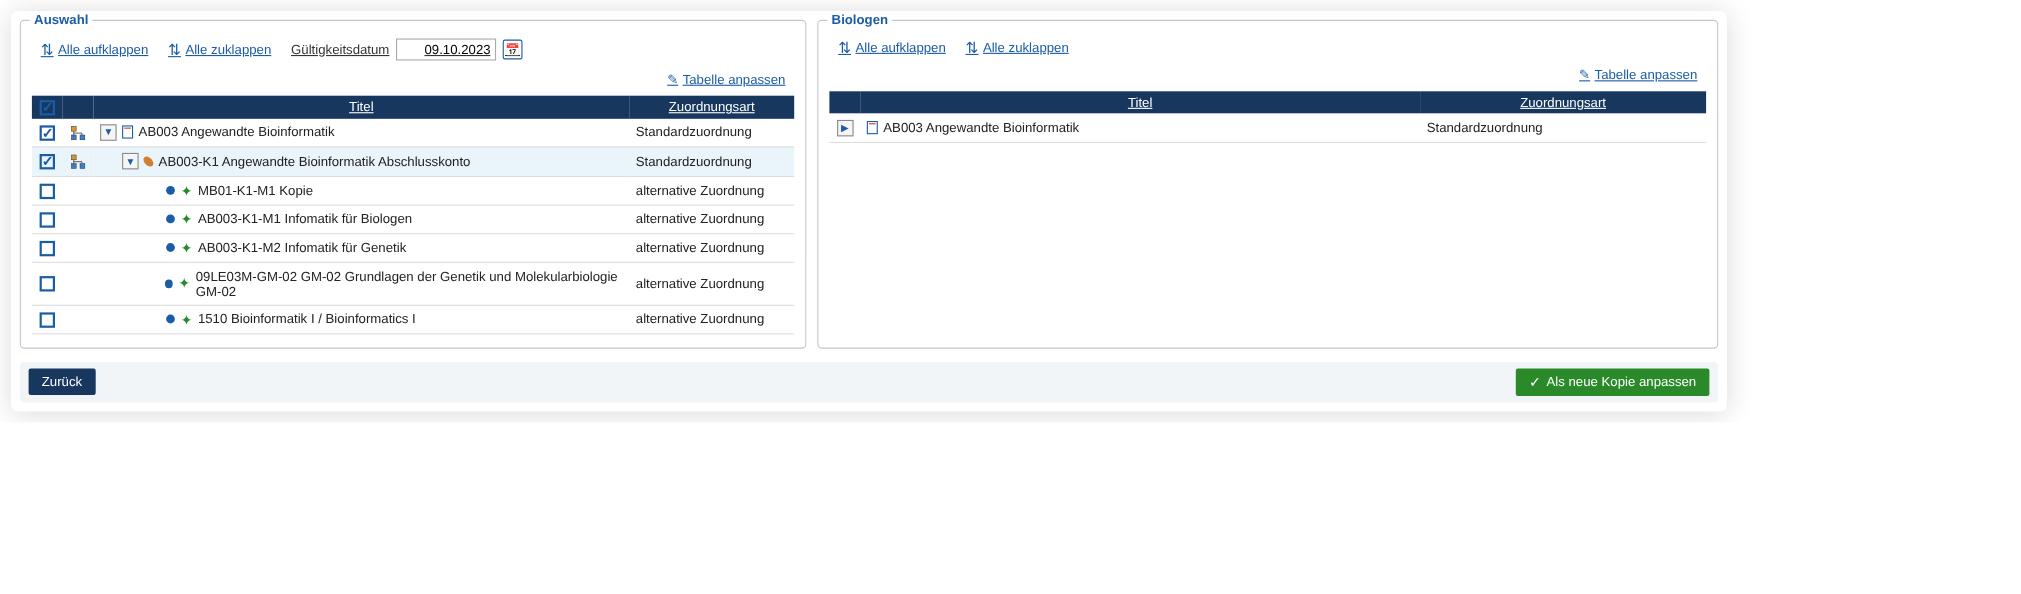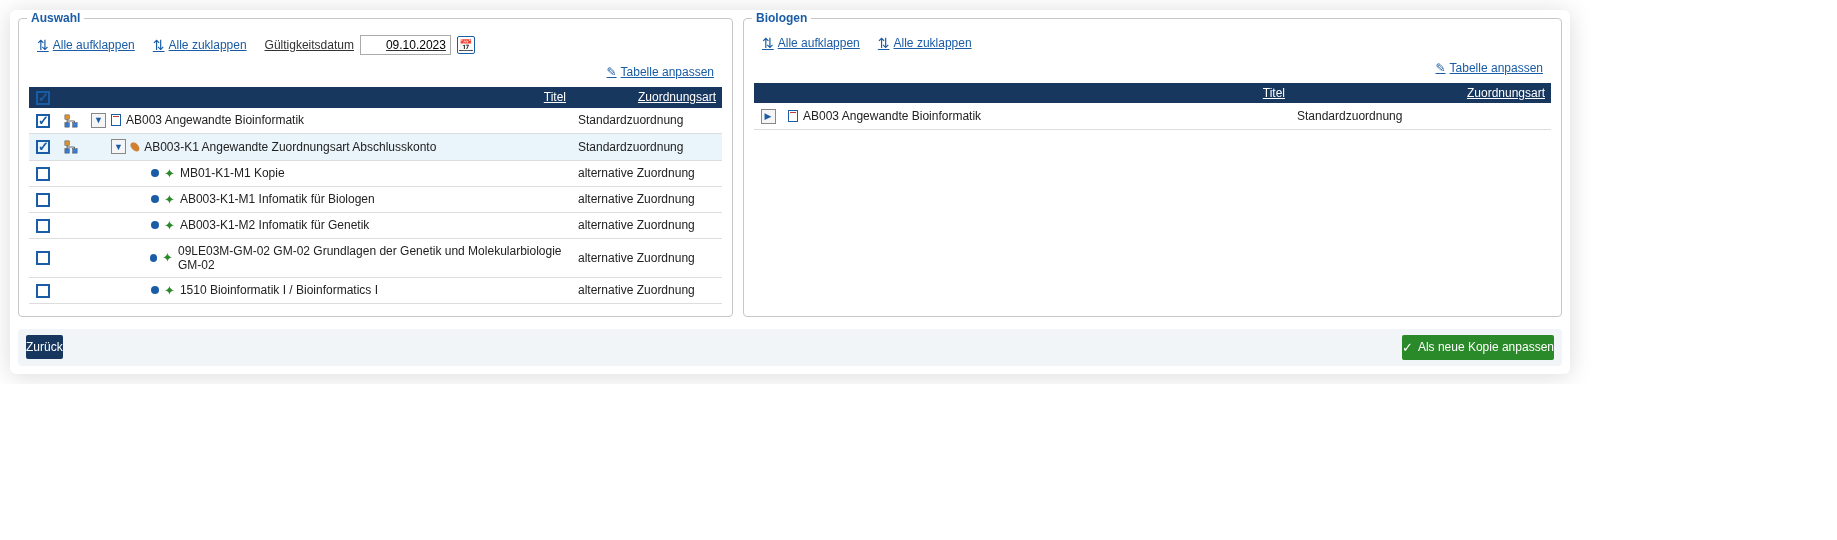--- a/index.html
+++ b/index.html
@@ -106,21 +106,21 @@
     .pencil-icon {
       color: #1a5ca5;
     }
     .tree-table {
       width: 100%;
       border-collapse: collapse;
     }
     .tree-table thead th {
       background: #17375e;
       color: #fff;
-      text-align: right;
+      text-align: center;
       padding: 3px 6px;
       font-weight: normal;
       text-decoration: underline;
       font-size: 12px;
     }
     .tree-table thead th.chkcol {
       width: 28px;
       text-align: center;
       text-decoration: none;
     }
@@ -231,21 +231,21 @@
     .footer-bar {
       margin-top: 12px;
       background: #f2f5f8;
       border-radius: 4px;
       padding: 6px 8px;
       display: flex;
       justify-content: space-between;
       align-items: center;
     }
     .btn {
-      padding: 5px 0;
+      padding: 5px 12px;
       border: none;
       border-radius: 2px;
       font-size: 12px;
       cursor: pointer;
       display: inline-flex;
       align-items: center;
       gap: 5px;
     }
     .btn-dark {
       background: #17375e;
@@ -327,21 +327,21 @@
               <td style="text-align: center;"><span class="hierarchy-icon"><svg viewBox="0 0 16 16">
                     <rect x="1" y="1" width="5" height="5" fill="#d99430" stroke="#333" stroke-width="0.5"></rect>
                     <rect x="1" y="10" width="5" height="5" fill="#3a7dd4" stroke="#333" stroke-width="0.5"></rect>
                     <rect x="10" y="10" width="5" height="5" fill="#3a7dd4" stroke="#333" stroke-width="0.5"></rect>
                     <path d="M3.5 6 L3.5 12 M3.5 8 L12 8 L12 10" stroke="#555" stroke-width="1" fill="none"></path>
                   </svg></span></td>
               <td>
                 <div class="title-cell indent-1">
                   <span class="expand-btn">▼</span>
                   <span class="pill-icon">⬮</span>
-                  <span>AB003-K1 Angewandte Zuordnungsart Abschlusskonto</span>
+                  <span>AB003-K1 Angewandte Bioinformatik Abschlusskonto</span>
                 </div>
               </td>
               <td>Standardzuordnung</td>
             </tr>
             <tr>
               <td style="text-align: center;"><span class="chk"></span></td>
               <td style="text-align: center;"></td>
               <td>
                 <div class="title-cell indent-2">
                   <span class="expand-spacer"></span>

